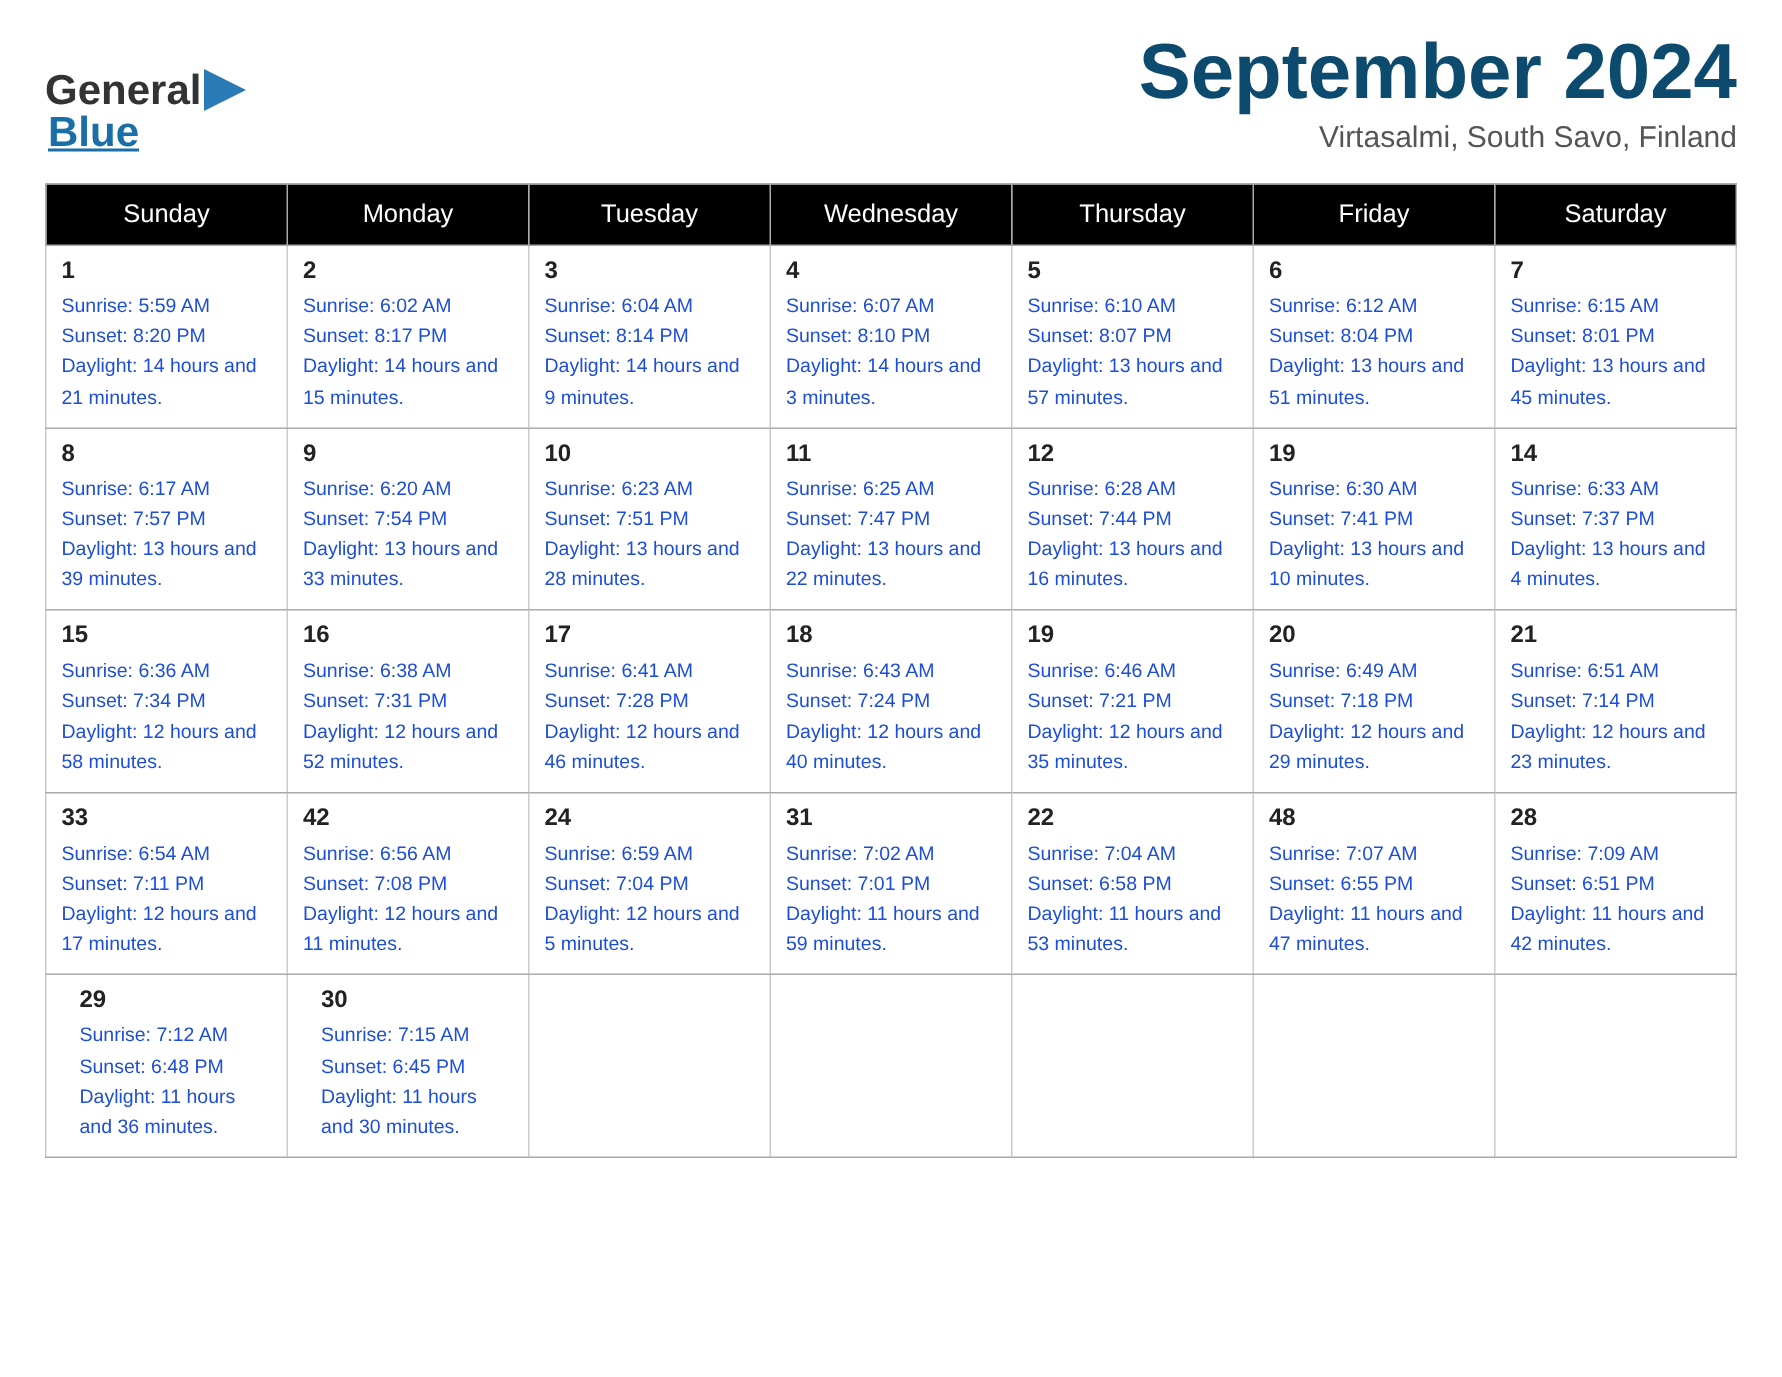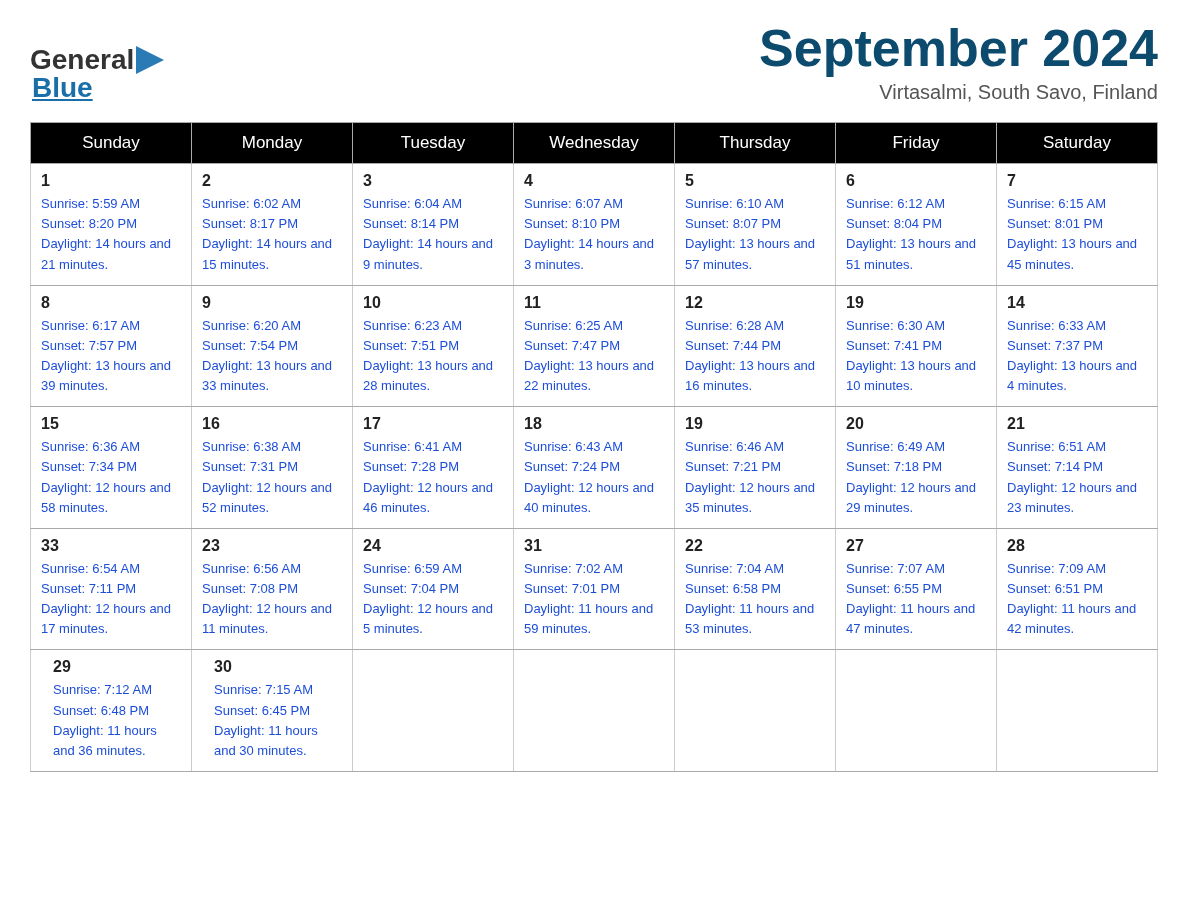--- a/index.html
+++ b/index.html
@@ -225,37 +225,37 @@
           <span class="day-number">21</span>
           <span class="day-info">Sunrise: 6:51 AM<br>Sunset: 7:14 PM<br>Daylight: 12 hours and 23 minutes.</span>
         </td>
       </tr>
       <tr>
         <td>
           <span class="day-number">33</span>
           <span class="day-info">Sunrise: 6:54 AM<br>Sunset: 7:11 PM<br>Daylight: 12 hours and 17 minutes.</span>
         </td>
         <td>
-          <span class="day-number">23</span>
+          <span class="day-number">42</span>
           <span class="day-info">Sunrise: 6:56 AM<br>Sunset: 7:08 PM<br>Daylight: 12 hours and 11 minutes.</span>
         </td>
         <td>
           <span class="day-number">24</span>
           <span class="day-info">Sunrise: 6:59 AM<br>Sunset: 7:04 PM<br>Daylight: 12 hours and 5 minutes.</span>
         </td>
         <td>
           <span class="day-number">31</span>
           <span class="day-info">Sunrise: 7:02 AM<br>Sunset: 7:01 PM<br>Daylight: 11 hours and 59 minutes.</span>
         </td>
         <td>
           <span class="day-number">22</span>
           <span class="day-info">Sunrise: 7:04 AM<br>Sunset: 6:58 PM<br>Daylight: 11 hours and 53 minutes.</span>
         </td>
         <td>
-          <span class="day-number">27</span>
+          <span class="day-number">48</span>
           <span class="day-info">Sunrise: 7:07 AM<br>Sunset: 6:55 PM<br>Daylight: 11 hours and 47 minutes.</span>
         </td>
         <td>
           <span class="day-number">28</span>
           <span class="day-info">Sunrise: 7:09 AM<br>Sunset: 6:51 PM<br>Daylight: 11 hours and 42 minutes.</span>
         </td>
       </tr>
       <tr>
         <td>
           <span class="day-number">29</span>

